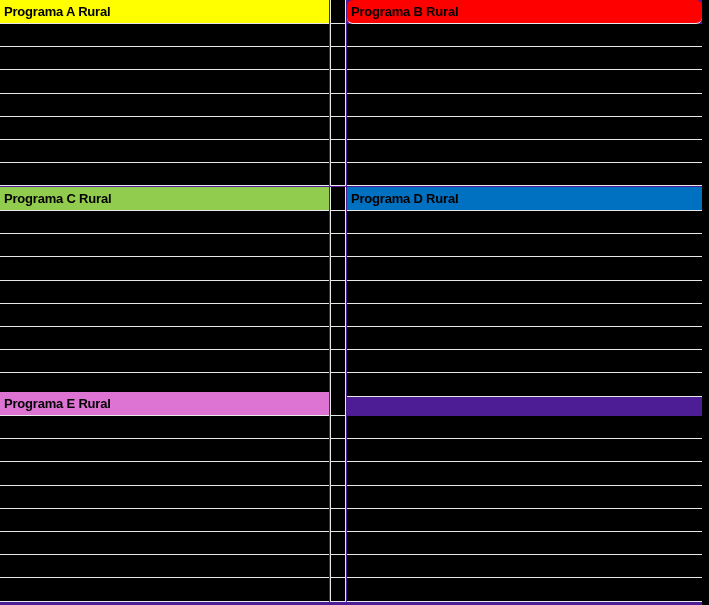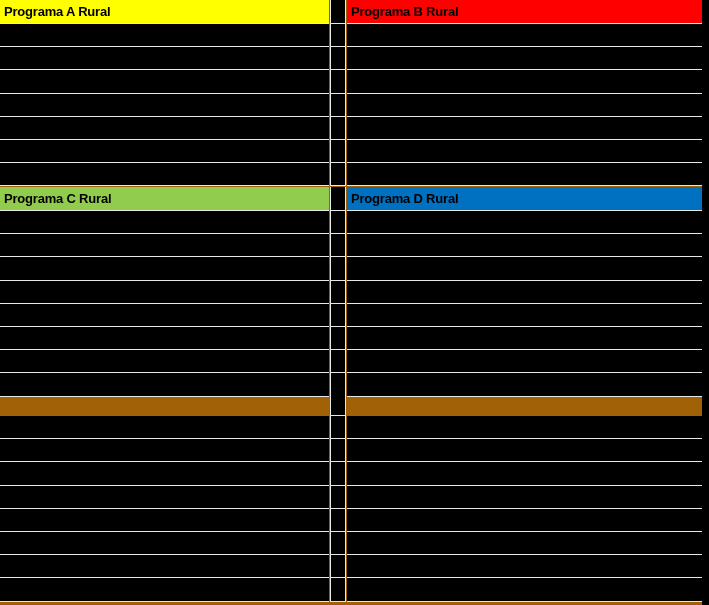--- a/index.html
+++ b/index.html
@@ -12,21 +12,21 @@
     width: 709px;
     height: 605px;
     overflow: hidden;
     font-family: "Liberation Sans", "DejaVu Sans", sans-serif;
   }
 
   #sheet {
     position: relative;
     width: 709px;
     height: 605px;
-    background: #a16207;
+    background: #4c1d95;
   }
 
   
   .cell {
     position: absolute;
     box-sizing: border-box;
     background: #000000;
     border-bottom: 1px solid #E8E8E8;
     border-right: 1px solid #E8E8E8;
     overflow: hidden;
@@ -74,21 +74,21 @@
     background: #000000;
   }
 </style>
 </head>
 <body>
 
 <div id="sheet">
     <div class="hdr" style="left: 0px; top: 0px; width: 329px; height: 24px; background: rgb(255, 255, 0);">
       <span class="label">Programa A Rural</span>
     </div>
-    <div class="hdr rt" style="left: 347px; top: 0px; width: 355px; height: 24px; background: rgb(255, 0, 0);">
+    <div class="hdr rt" style="left: 347px; top: 0px; width: 355px; height: 24px; background: rgb(255, 0, 0); border-radius: 6px;">
       <span class="label">Programa B Rural</span>
     </div>
     <div class="gut" style="left: 330px; top: 0px; width: 16px; height: 24px;"></div>
     <div class="cell no-right" style="left: 0px; top: 24px; width: 329px; height: 23.2px;"></div>
     <div class="cell no-right" style="left: 347px; top: 24px; width: 355px; height: 23.2px;"></div>
     <div class="gut" style="left: 330px; top: 24px; width: 16px; height: 23.2px;"></div>
     <div class="cell no-right" style="left: 0px; top: 47.2px; width: 329px; height: 23.2px;"></div>
     <div class="cell no-right" style="left: 347px; top: 47.2px; width: 355px; height: 23.2px;"></div>
     <div class="gut" style="left: 330px; top: 47.2px; width: 16px; height: 23.2px;"></div>
     <div class="cell no-right" style="left: 0px; top: 70.4px; width: 329px; height: 23.2px;"></div>
@@ -130,20 +130,23 @@
     <div class="gut" style="left: 330px; top: 303.8px; width: 16px; height: 23.2px;"></div>
     <div class="cell no-right" style="left: 0px; top: 327px; width: 329px; height: 23.2px;"></div>
     <div class="cell no-right" style="left: 347px; top: 327px; width: 355px; height: 23.2px;"></div>
     <div class="gut" style="left: 330px; top: 327px; width: 16px; height: 23.2px;"></div>
     <div class="cell no-right" style="left: 0px; top: 350.2px; width: 329px; height: 23.2px;"></div>
     <div class="cell no-right" style="left: 347px; top: 350.2px; width: 355px; height: 23.2px;"></div>
     <div class="gut" style="left: 330px; top: 350.2px; width: 16px; height: 23.2px;"></div>
     <div class="cell no-right" style="left: 0px; top: 373.4px; width: 329px; height: 23.2px;"></div>
     <div class="cell no-right" style="left: 347px; top: 373.4px; width: 355px; height: 23.2px;"></div>
     <div class="gut" style="left: 330px; top: 373.4px; width: 16px; height: 23.2px;"></div>
+    <div class="hdr" style="left: 0px; top: 392px; width: 329px; height: 24px; background: rgb(221, 115, 210);">
+      <span class="label">Programa E Rural</span>
+    </div>
     <div class="gut" style="left: 330px; top: 392px; width: 16px; height: 24px;"></div>
     <div class="cell no-right" style="left: 0px; top: 416px; width: 329px; height: 23.2px;"></div>
     <div class="cell no-right" style="left: 347px; top: 416px; width: 355px; height: 23.2px;"></div>
     <div class="gut" style="left: 330px; top: 416px; width: 16px; height: 23.2px;"></div>
     <div class="cell no-right" style="left: 0px; top: 439.2px; width: 329px; height: 23.2px;"></div>
     <div class="cell no-right" style="left: 347px; top: 439.2px; width: 355px; height: 23.2px;"></div>
     <div class="gut" style="left: 330px; top: 439.2px; width: 16px; height: 23.2px;"></div>
     <div class="cell no-right" style="left: 0px; top: 462.4px; width: 329px; height: 23.2px;"></div>
     <div class="cell no-right" style="left: 347px; top: 462.4px; width: 355px; height: 23.2px;"></div>
     <div class="gut" style="left: 330px; top: 462.4px; width: 16px; height: 23.2px;"></div>

